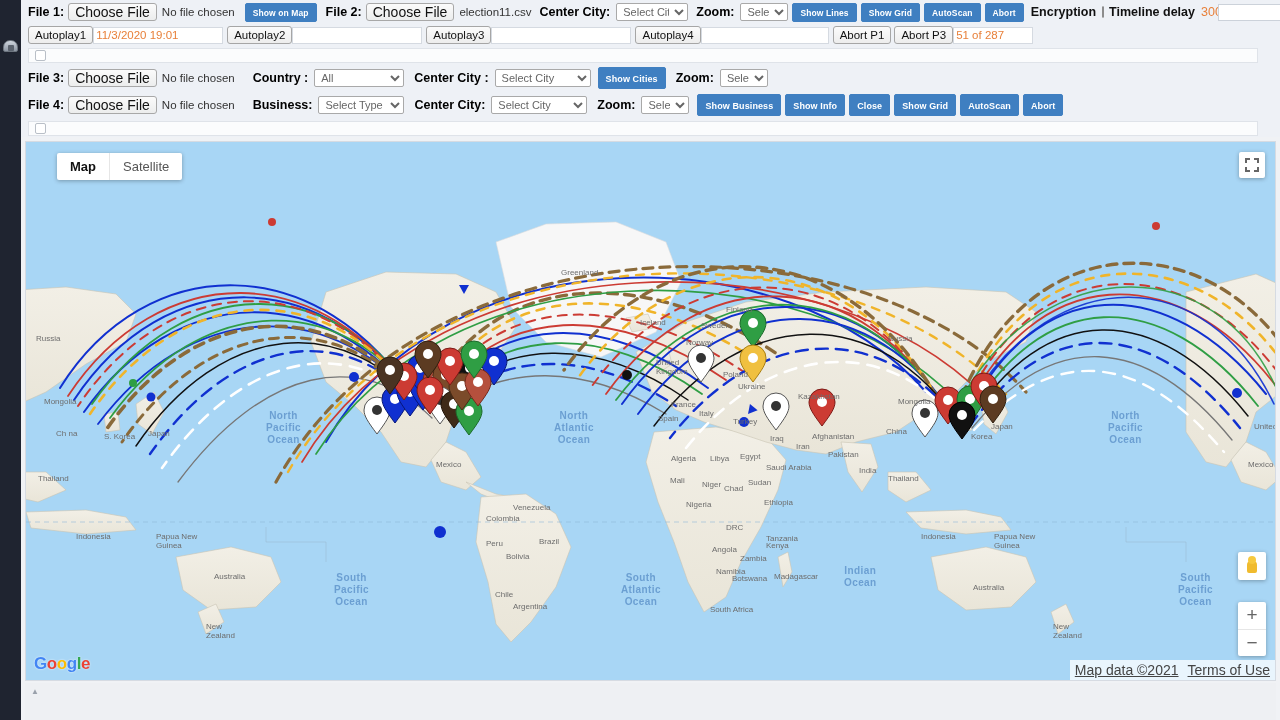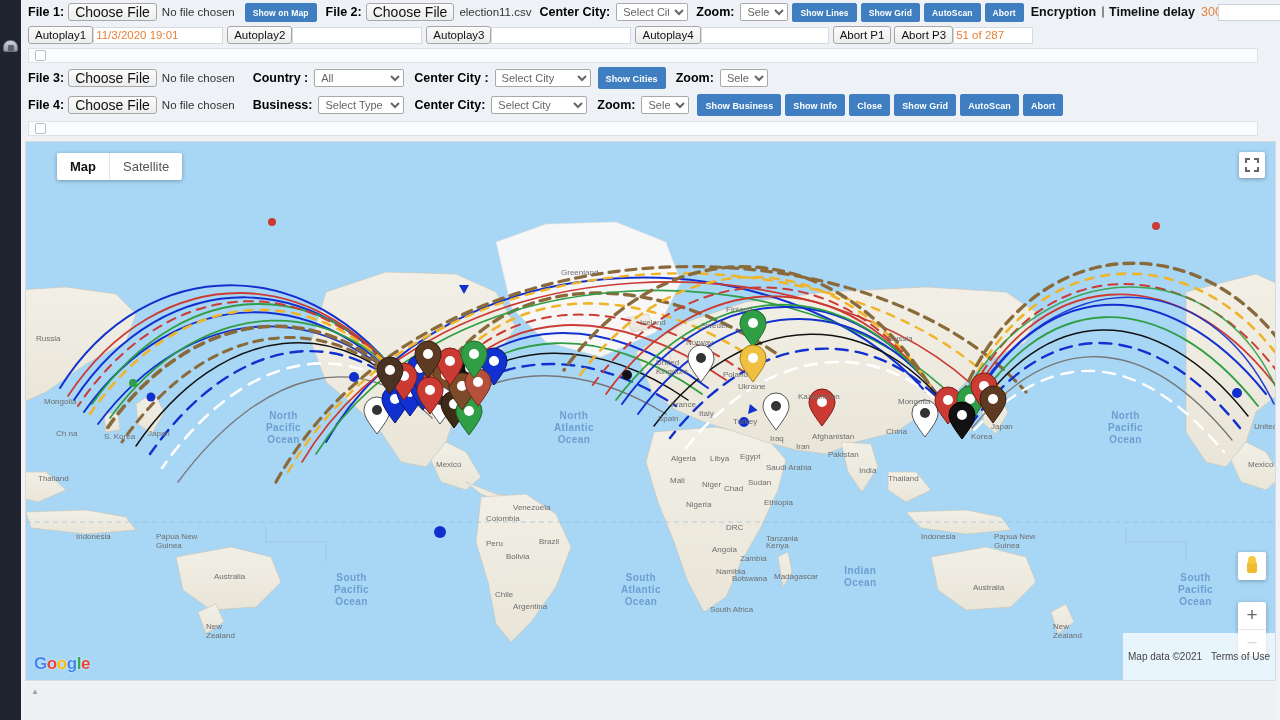--- a/index.html
+++ b/index.html
@@ -208,23 +208,23 @@
     font-size: 17px; font-weight: bold; letter-spacing: -.4px;
     text-shadow: 0 0 2px rgba(255,255,255,.9);
   }
   .gwatermark .b1 { color:#4285F4 } .gwatermark .r1 { color:#EA4335 }
   .gwatermark .y1 { color:#FBBC05 } .gwatermark .b2 { color:#4285F4 }
   .gwatermark .g1 { color:#34A853 } .gwatermark .r2 { color:#EA4335 }
 
   .attrib {
     position: absolute; right: 0; bottom: 0; z-index: 40;
     background: rgba(255,255,255,.75);
-    font-size: 10px; color: #444;
-    padding: 18px 5px;
-    display: flex; gap: 9px;
+    font-size: 14px; color: #444;
+    padding: 2px 5px;
+    display: flex; gap: 9px; text-decoration: underline;
   }
   .attrib span { cursor: pointer; }
 
   .ocean-label {
     position: absolute; z-index: 20;
     color: #6b9fd2; font-size: 10px; font-weight: bold;
     text-align: center; line-height: 12px; letter-spacing:.4px;
     pointer-events: none;
   }
   .geo-label {

